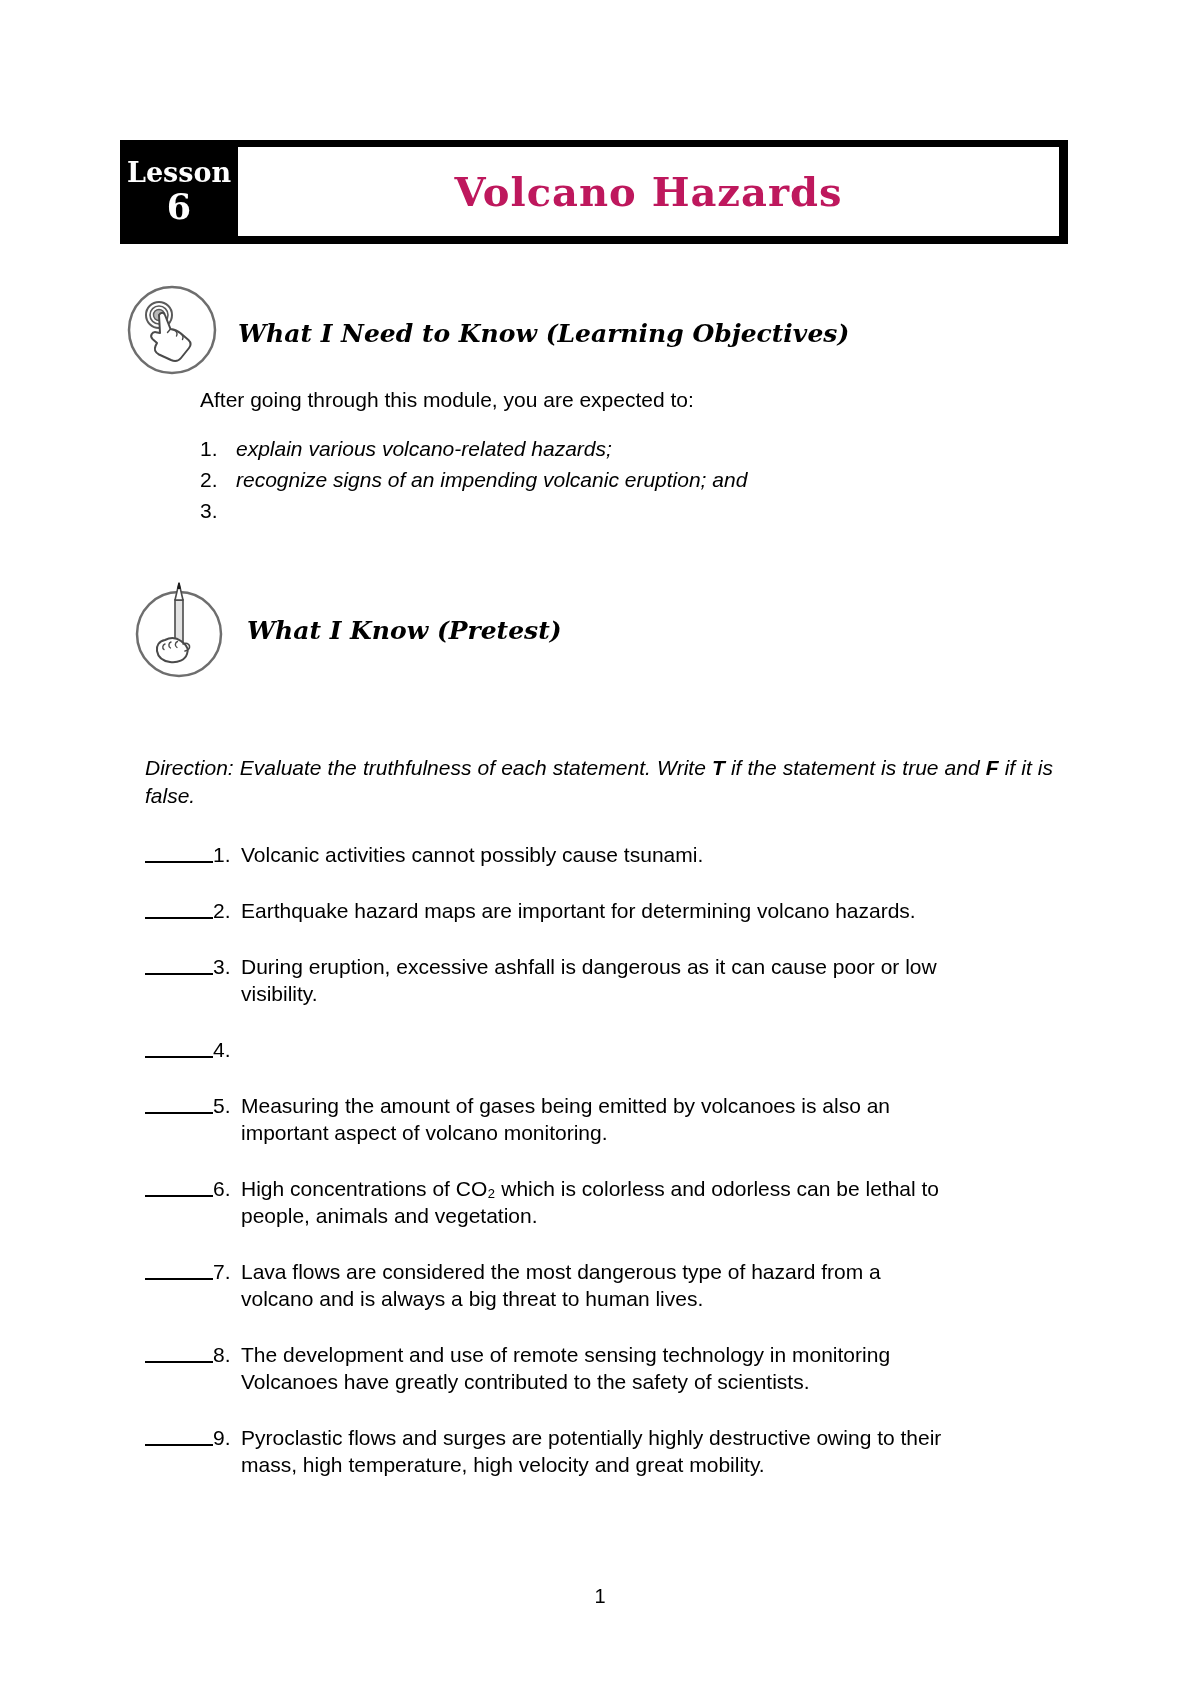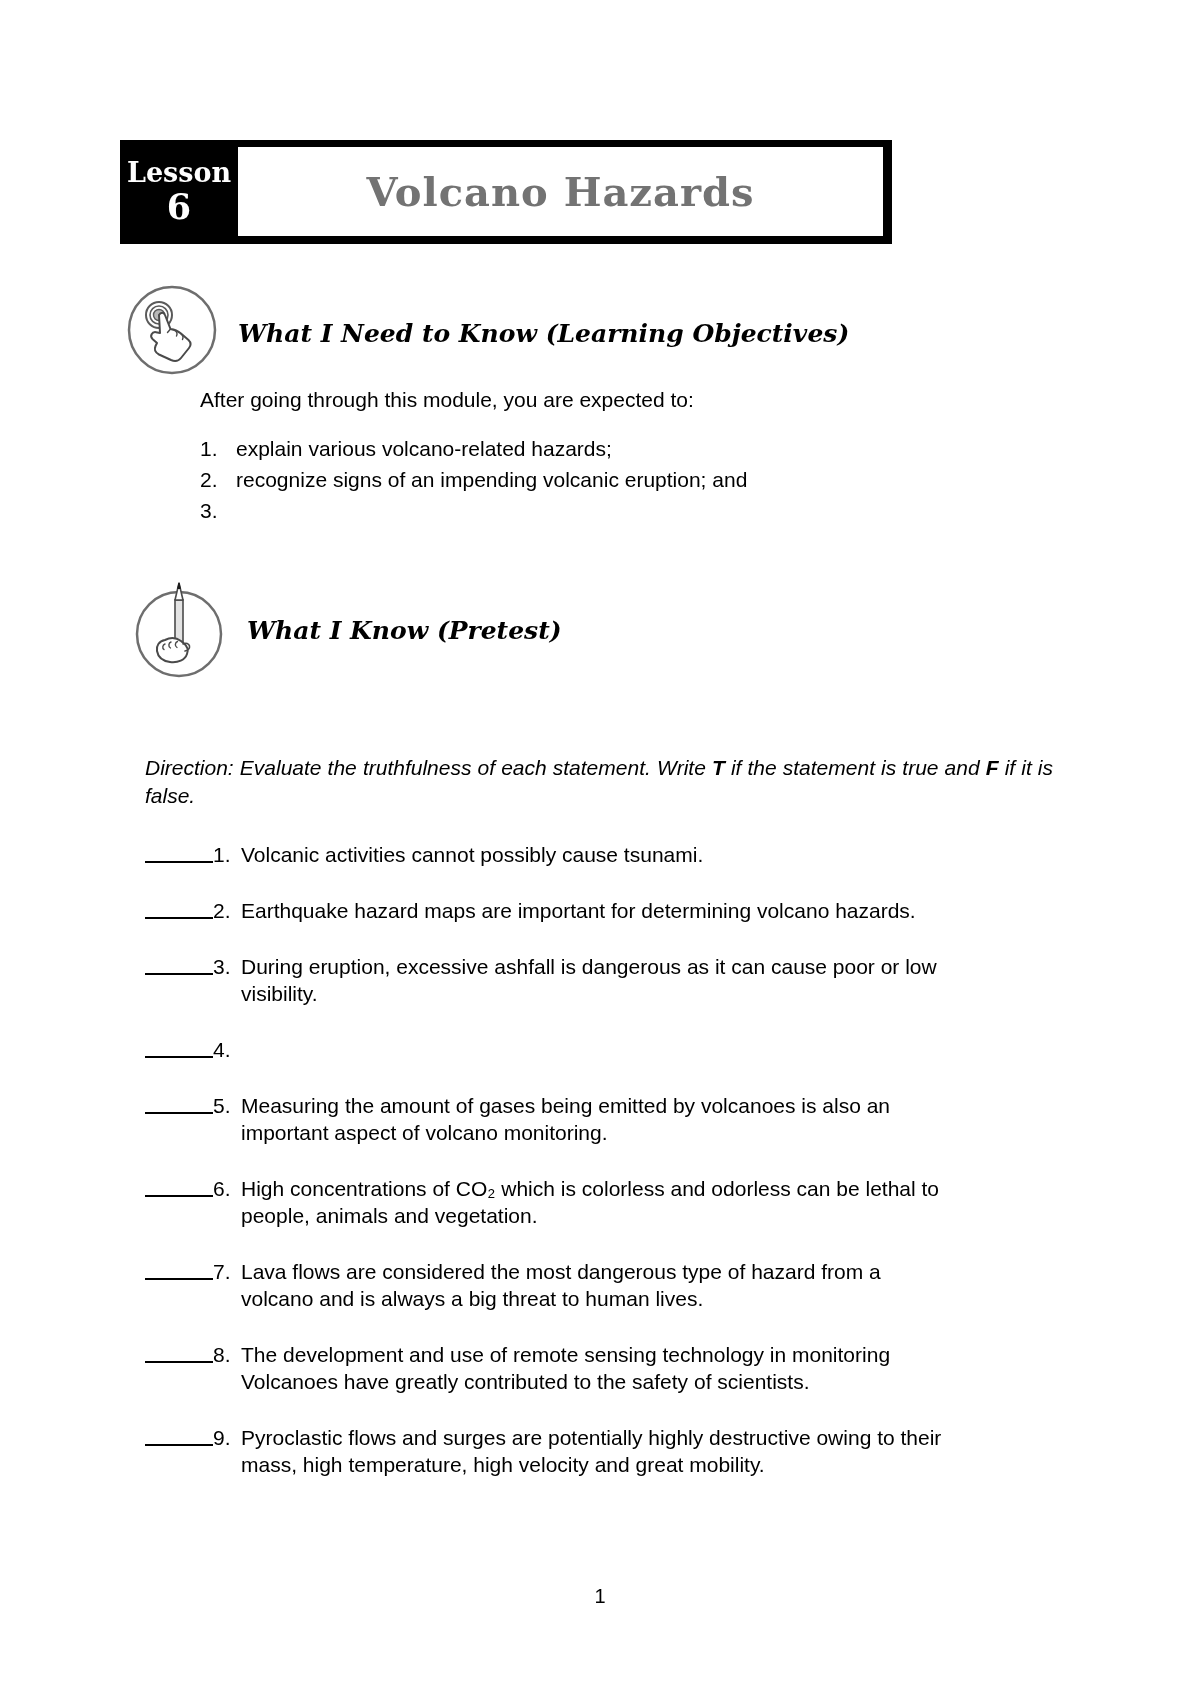--- a/index.html
+++ b/index.html
@@ -6,54 +6,54 @@
   html,body { background:#e9e9e9; }
   .page {
     position:relative; width:1200px; height:1696px; margin:0 auto;
     background:#ffffff; color:#000;
     font-family:"Liberation Sans", sans-serif; font-size:21px; line-height:27px;
     overflow:hidden;
   }
 
   
   .lesson-header {
-    position:absolute; left:120px; top:140px; width:772px; height:104px;
+    position:absolute; left:120px; top:140px; width:948px; height:104px;
     background:#000; display:flex; align-items:stretch; padding:7px 9px 8px 0;
   }
   .lesson-tab {
     width:118px; display:flex; flex-direction:column; align-items:center;
     justify-content:center; color:#fff;
     font-family:"DejaVu Serif", serif; font-weight:bold;
   }
   .lesson-word { font-size:27px; line-height:30px; }
   .lesson-num  { font-size:35px; line-height:38px; }
   .title-box {
     flex:1; background:#fff; display:flex; align-items:center; justify-content:center;
   }
   .doc-title {
     font-family:"DejaVu Serif", serif; font-weight:bold; font-size:40px;
-    letter-spacing:1px; color:#737373;
+    letter-spacing:1px; color:#be185d;
   }
 
   
   .section-row { position:absolute; display:flex; align-items:center; }
   .section-row.objectives-row { left:126px; top:284px; }
   .section-row.pretest-row    { left:131px; top:574px;align-items:center; }
   .section-heading {
     font-family:"DejaVu Serif", serif; font-weight:bold; font-style:italic;
     font-size:25px; margin-left:20px; white-space:nowrap;
   }
   .icon-wrap { flex:0 0 auto; }
 
   
   .intro { position:absolute; left:200px; top:386px; }
   .objective-list { position:absolute; left:200px; top:433px; line-height:31px; }
   .objective-item { display:flex; }
   .objective-num { width:36px; }
-  .objective-text { white-space:nowrap; }
+  .objective-text { white-space:nowrap;font-style:italic; }
 
   
   .direction {
     position:absolute; left:145px; top:754px; width:908px;
     font-style:italic; text-align:justify; line-height:28px;
   }
   .direction b { font-style:italic; }
 
   .statements { position:absolute; left:145px; top:841px; width:945px; }
   .stmt { display:flex; align-items:flex-start; margin-bottom:29px; }

